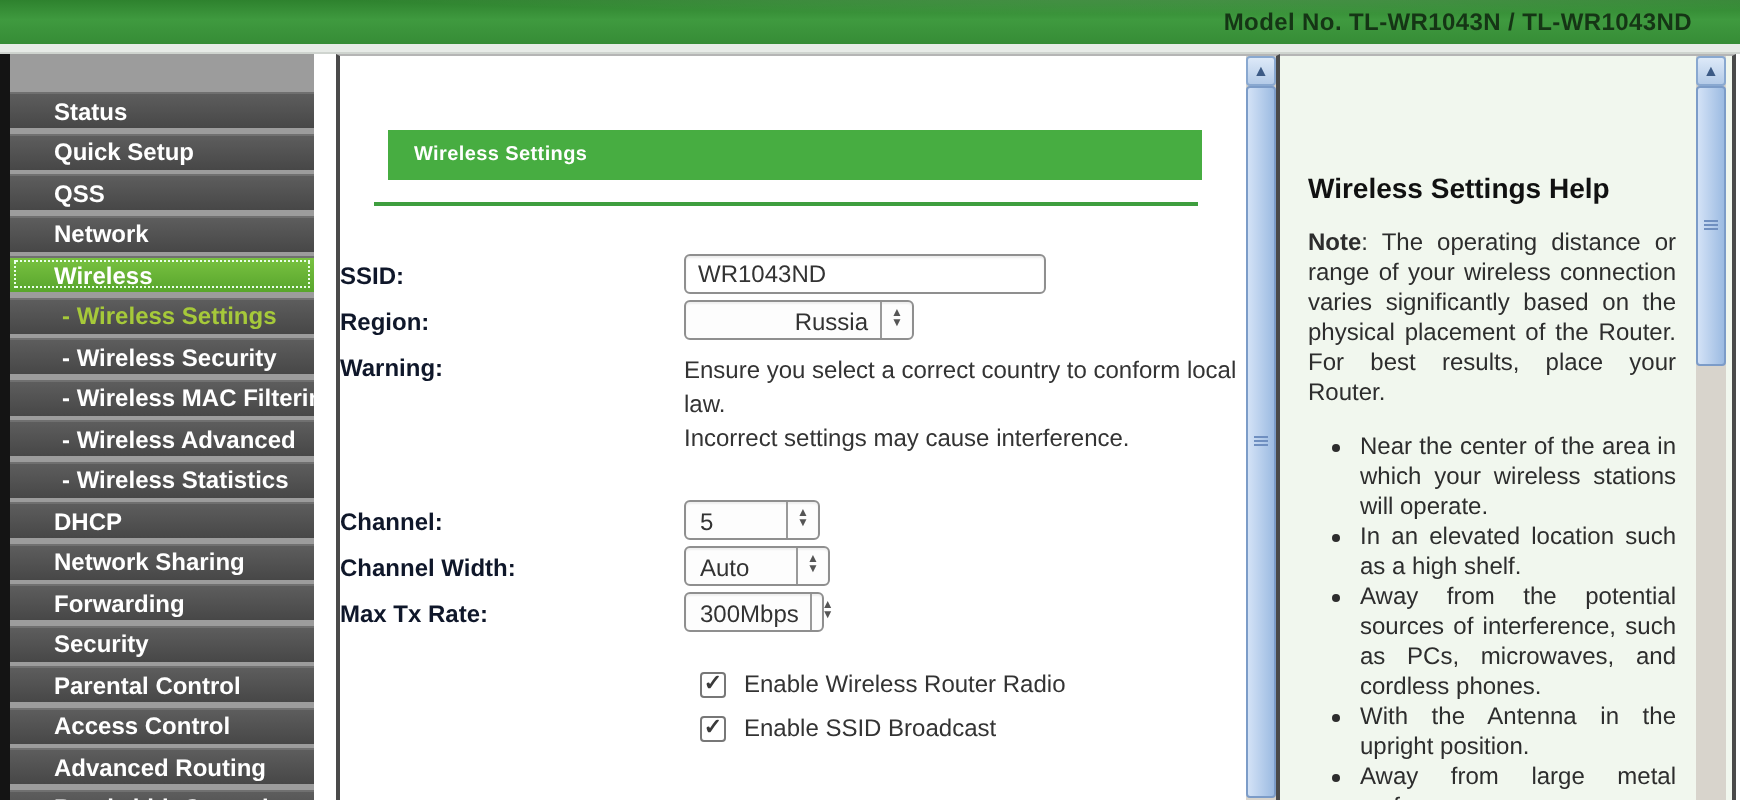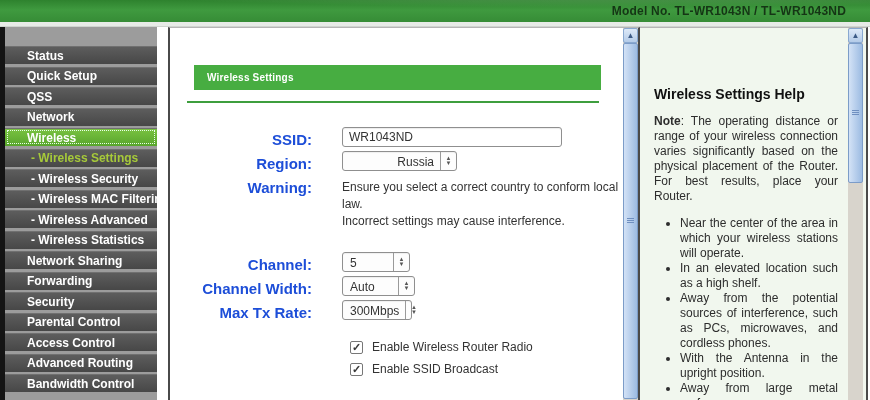--- a/index.html
+++ b/index.html
@@ -35,28 +35,28 @@
   .main { width:472px; flex:none; background:#fff; border-left:2px solid #4a4a4a;
           border-right:2px solid #4a4a4a; border-top:1px solid #b5b5b5; position:relative; }
   .main-inner { position:absolute; inset:0; overflow:hidden; padding-right:17px; }
   .section-title-bar { margin:37px 20px 0 24px; height:25px; background:#47ad41;
         display:flex; align-items:center; padding-left:13px; }
   .section-title-bar b { color:#fff; font-size:10px; letter-spacing:.2px; }
   .green-rule { margin:11px 22px 0 17px; height:2px; background:#3e9e3e; }
 
   .form { padding-top:12px; }
   .frow { display:flex; align-items:flex-start; margin-top:3px; }
-  .flabel { width:142px; flex:none; text-align:right; font-size:15px; font-weight:bold;
-            color:#1d4ed8; padding-top:4px; }
+  .flabel { width:142px; flex:none; font-size:12px; font-weight:bold;
+            color:#0f172a; padding-top:4px; }
   .fctl { margin-left:30px; }
 
   input.txt { height:20px; border:1px solid #8f8f8f; border-radius:3px; font-size:12px;
               color:#333; padding:0 6px; font-family:"Liberation Sans",sans-serif;
               box-shadow:inset 0 1px 1px rgba(0,0,0,.08); }
-  .w-ssid { width:220px; }
+  .w-ssid { width:181px; }
 
   .select { display:inline-flex; align-items:stretch; height:20px; border:1px solid #8f8f8f;
             border-radius:3px; background:#fdfdfd; cursor:pointer;
             box-shadow:inset 0 1px 1px rgba(0,0,0,.06); }
   .select .val { font-size:12px; color:#333; padding:3px 6px 0 7px; flex:1; white-space:nowrap; }
   .select .step { width:16px; flex:none; border-left:1px solid #9a9a9a; display:flex;
                   flex-direction:column; align-items:center; justify-content:center; }
   .select .step i { font-style:normal; font-size:6px; line-height:5px; color:#555; }
   .w-region{width:115px;text-align:right;} .w-chan{width:68px;} .w-mode{width:130px;} .w-cw{width:73px;} .w-mtr{width:70px;}
 
@@ -129,20 +129,23 @@
       <div class="mi sub">
           <span>- Wireless MAC Filtering</span>
         </div>
       <div class="mi sub">
           <span>- Wireless Advanced</span>
         </div>
       <div class="mi sub">
           <span>- Wireless Statistics</span>
         </div>
       <div class="mi">
+          <span>DHCP</span>
+        </div>
+      <div class="mi">
           <span>Network Sharing</span>
         </div>
       <div class="mi">
           <span>Forwarding</span>
         </div>
       <div class="mi">
           <span>Security</span>
         </div>
       <div class="mi">
           <span>Parental Control</span>

